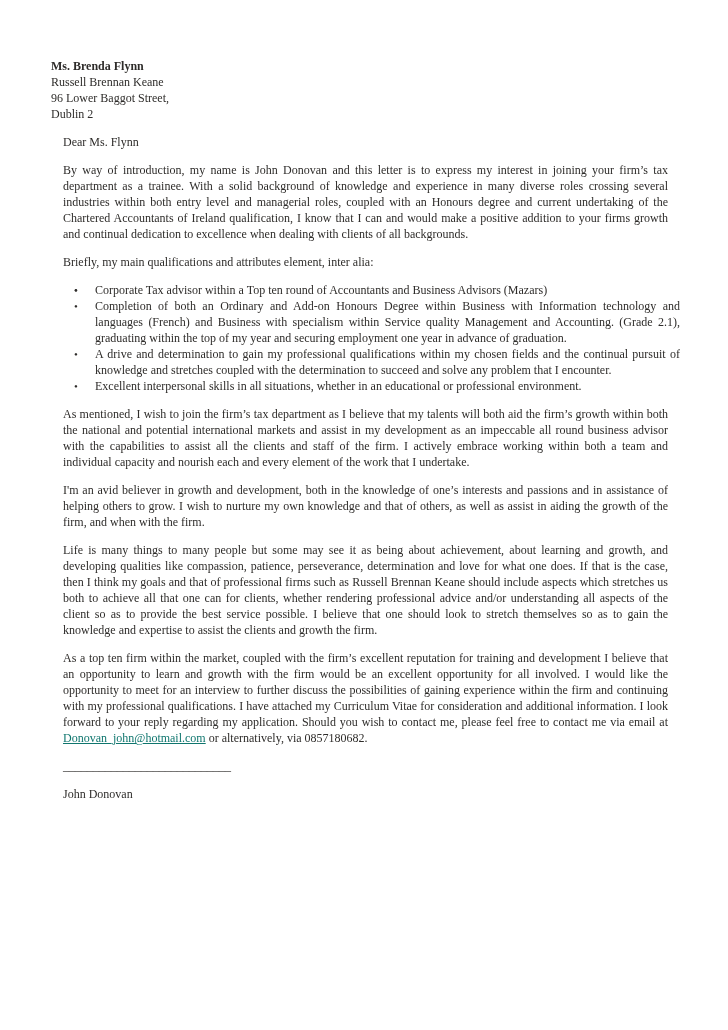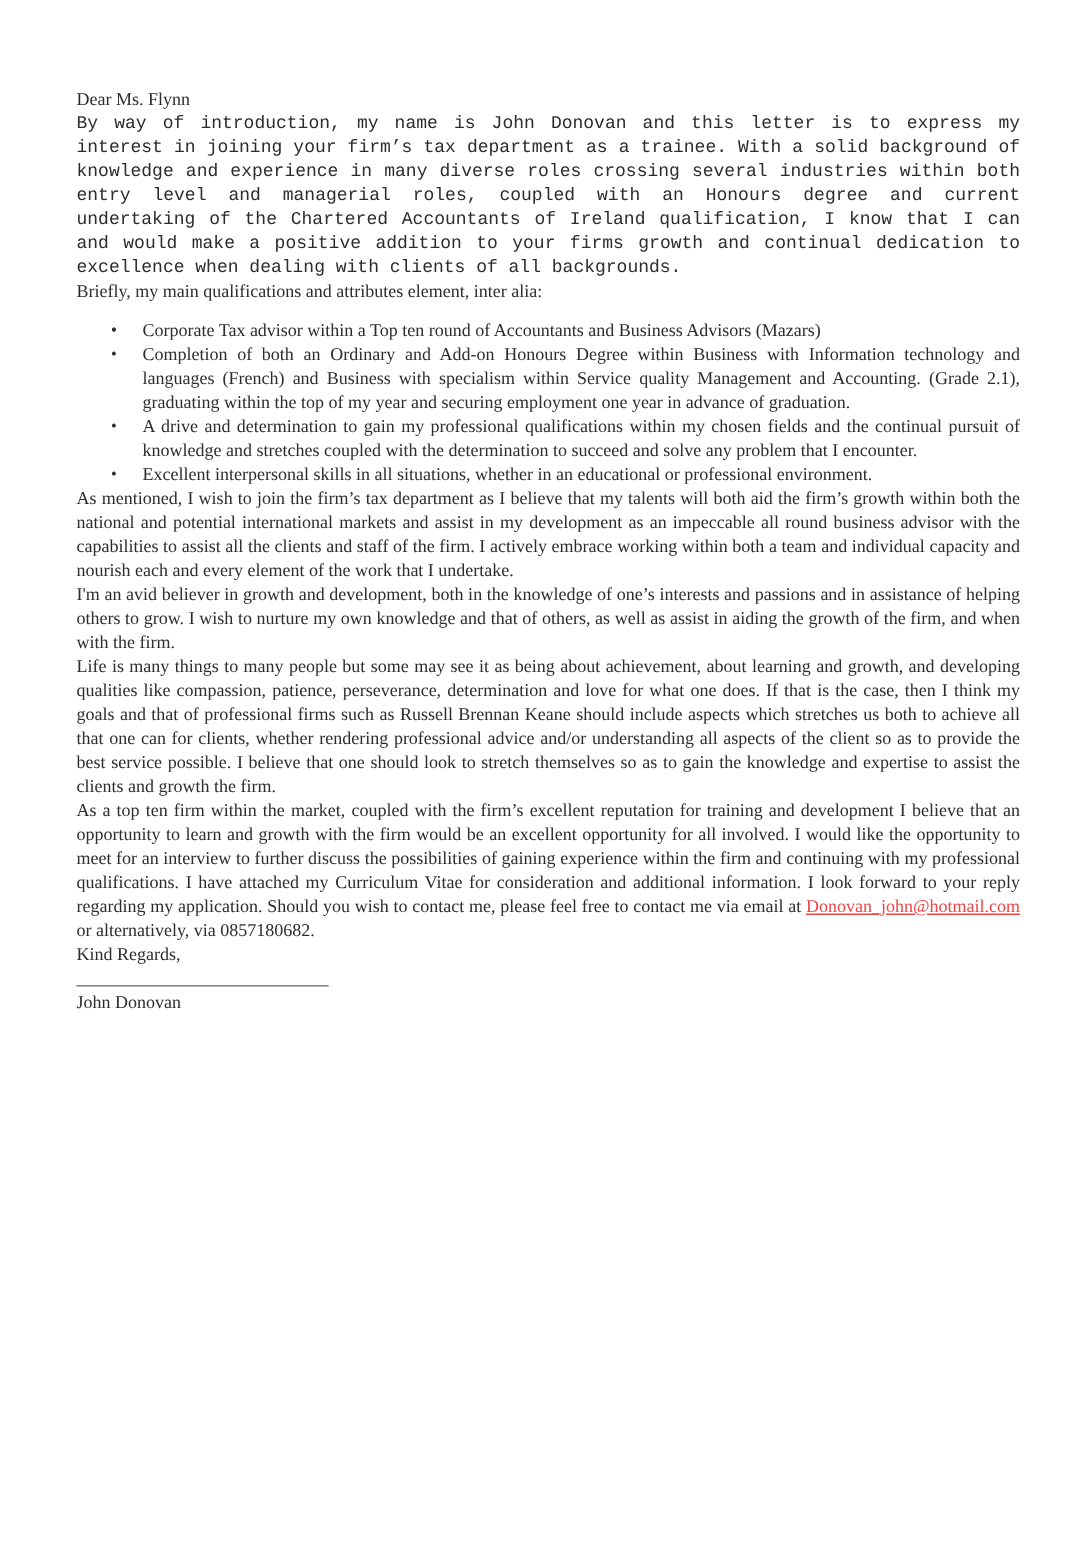--- a/index.html
+++ b/index.html
@@ -12,62 +12,68 @@
     width: 728px;
     height: 1030px;
     background: #ffffff;
     padding: 58px 48px 0 51px;
     font-family: "Liberation Serif", serif;
     font-size: 12px;
     line-height: 16px;
     color: #2e2c2a;
     overflow: hidden;
   }
-  .page p { margin: 0; }
+  .page p { margin: 12px; }
   .addr p { margin: 0; }
   .recipient-name { font-weight: 700; }
   .salutation { margin-top: 22px; }
   .para {
     margin-top: 11px;
     text-align: justify;
   }
-  .intro { margin-top: 30px; font-family: Liberation Mono, monospace; }
+  .intro { margin-top: 30px; }
   ul.bullets {
     list-style: none;
     margin: 10px 0 0 0;
     padding: 0;
   }
   ul.bullets li {
     position: relative;
     padding-left: 44px;
     text-align: justify;
   }
   ul.bullets .bullet {
     position: absolute;
     left: 23px;
     top: 0;
     font-size: 11px;
   }
   .email-link {
-    color: #ef4444;
+    color: #0f766e;
     cursor: pointer;
   }
   .valediction { margin-top: 11px; text-align: left; }
   .sig-line {
     margin-top: 20px;
     line-height: 16px;
     letter-spacing: 0;
   }
   .sig-name { margin: 0; }
 </style>
 </head>
 <body>
 
 <div class="page">
 
+  <div class="addr">
+    <p class="recipient-name">Ms. Brenda Flynn</p>
+    <p>Russell Brennan Keane</p>
+    <p>96 Lower Baggot Street,</p>
+    <p>Dublin 2</p>
+  </div>
 
   <p class="salutation">Dear Ms. Flynn</p>
 
   <p class="para intro">By way of introduction, my name is John Donovan and this letter is to express my interest in joining your firm’s tax department as a trainee. With a solid background of knowledge and experience in many diverse roles crossing several industries within both entry level and managerial roles, coupled with an Honours degree and current undertaking of the Chartered Accountants of Ireland qualification, I know that I can and would make a positive addition to your firms growth and continual dedication to excellence when dealing with clients of all backgrounds.</p>
 
   <p class="para">Briefly, my main qualifications and attributes element, inter alia:</p>
 
   <ul class="bullets">
     <li>
       <span class="bullet">•</span>
@@ -87,19 +93,18 @@
   </ul>
 
   <p class="para">As mentioned, I wish to join the firm’s tax department as I believe that my talents will both aid the firm’s growth within both the national and potential international markets and assist in my development as an impeccable all round business advisor with the capabilities to assist all the clients and staff of the firm. I actively embrace working within both a team and individual capacity and nourish each and every element of the work that I undertake.</p>
 
   <p class="para">I'm an avid believer in growth and development, both in the knowledge of one’s interests and passions and in assistance of helping others to grow. I wish to nurture my own knowledge and that of others, as well as assist in aiding the growth of the firm, and when with the firm.</p>
 
   <p class="para">Life is many things to many people but some may see it as being about achievement, about learning and growth, and developing qualities like compassion, patience, perseverance, determination and love for what one does. If that is the case, then I think my goals and that of professional firms such as Russell Brennan Keane should include aspects which stretches us both to achieve all that one can for clients, whether rendering professional advice and/or understanding all aspects of the client so as to provide the best service possible. I believe that one should look to stretch themselves so as to gain the knowledge and expertise to assist the clients and growth the firm.</p>
 
   <p class="para"><span>As a top ten firm within the market, coupled with the firm’s excellent reputation for training and development I believe that an opportunity to learn and growth with the firm would be an excellent opportunity for all involved. I would like the opportunity to meet for an interview to further discuss the possibilities of gaining experience within the firm and continuing with my professional qualifications. I have attached my Curriculum Vitae for consideration and additional information.  I look forward to your reply regarding my application. Should you wish to contact me, please feel free to contact me via email at </span><a class="email-link" href="#">Donovan_john@hotmail.com</a><span> or alternatively, via 0857180682.</span></p>
 
-  <p class="para valediction">Kind Regards,</p>
 
   <p class="sig-line">____________________________</p>
 
   <p class="sig-name">John Donovan</p>
 
 </div>
 
 </body></html>

